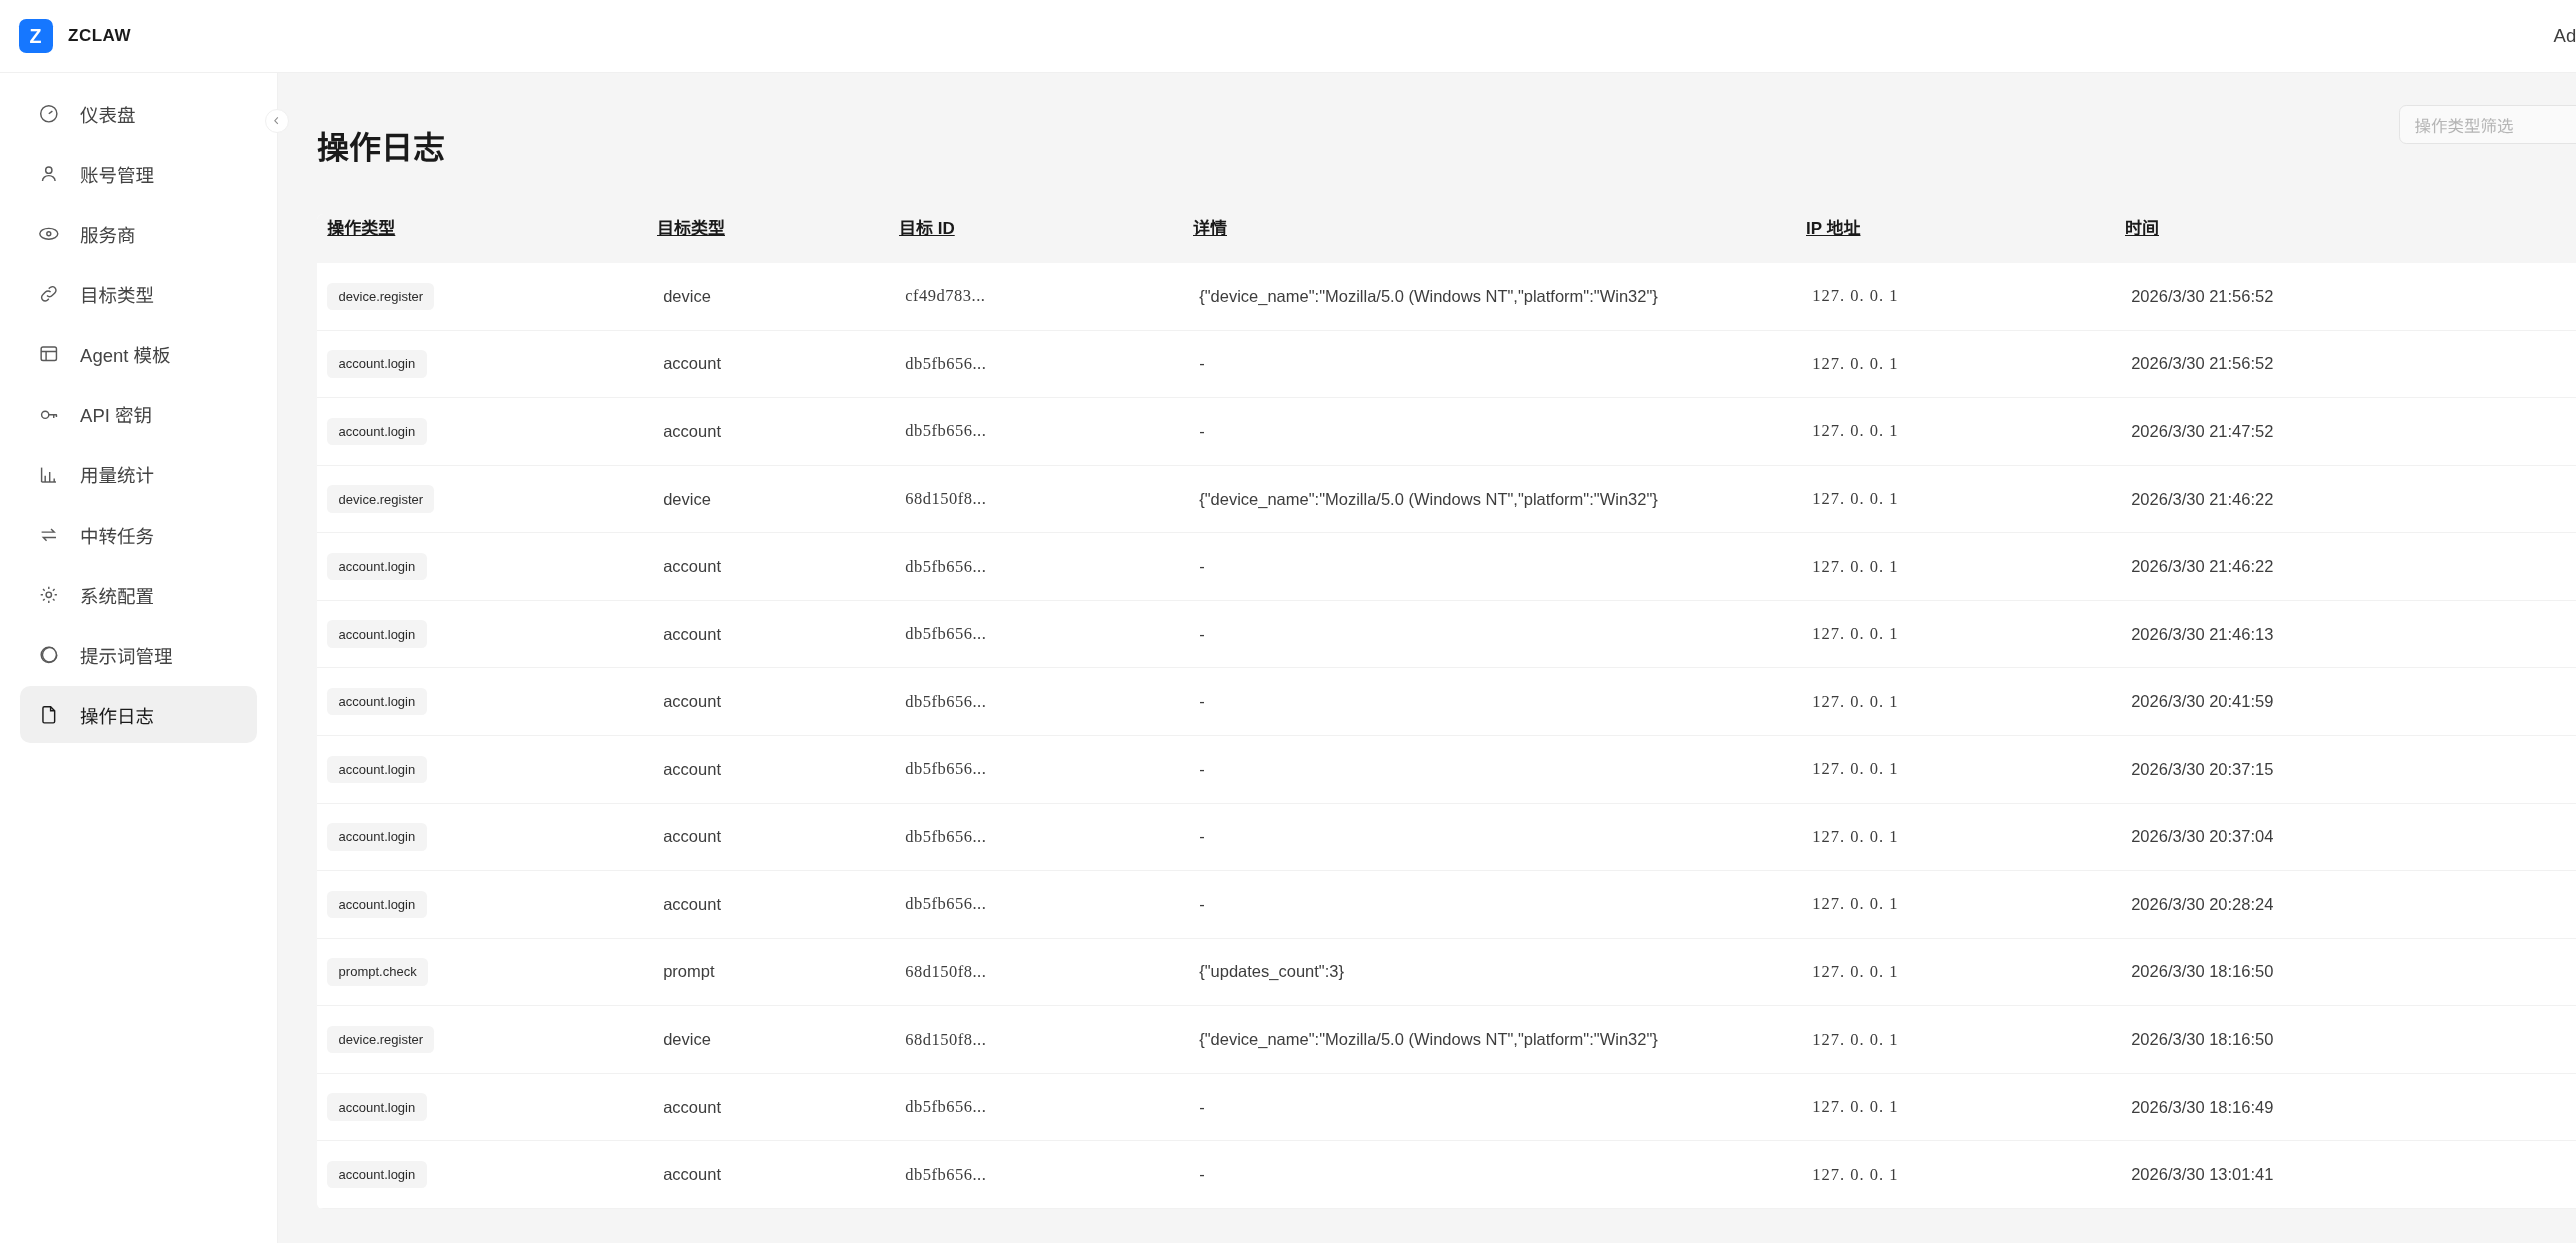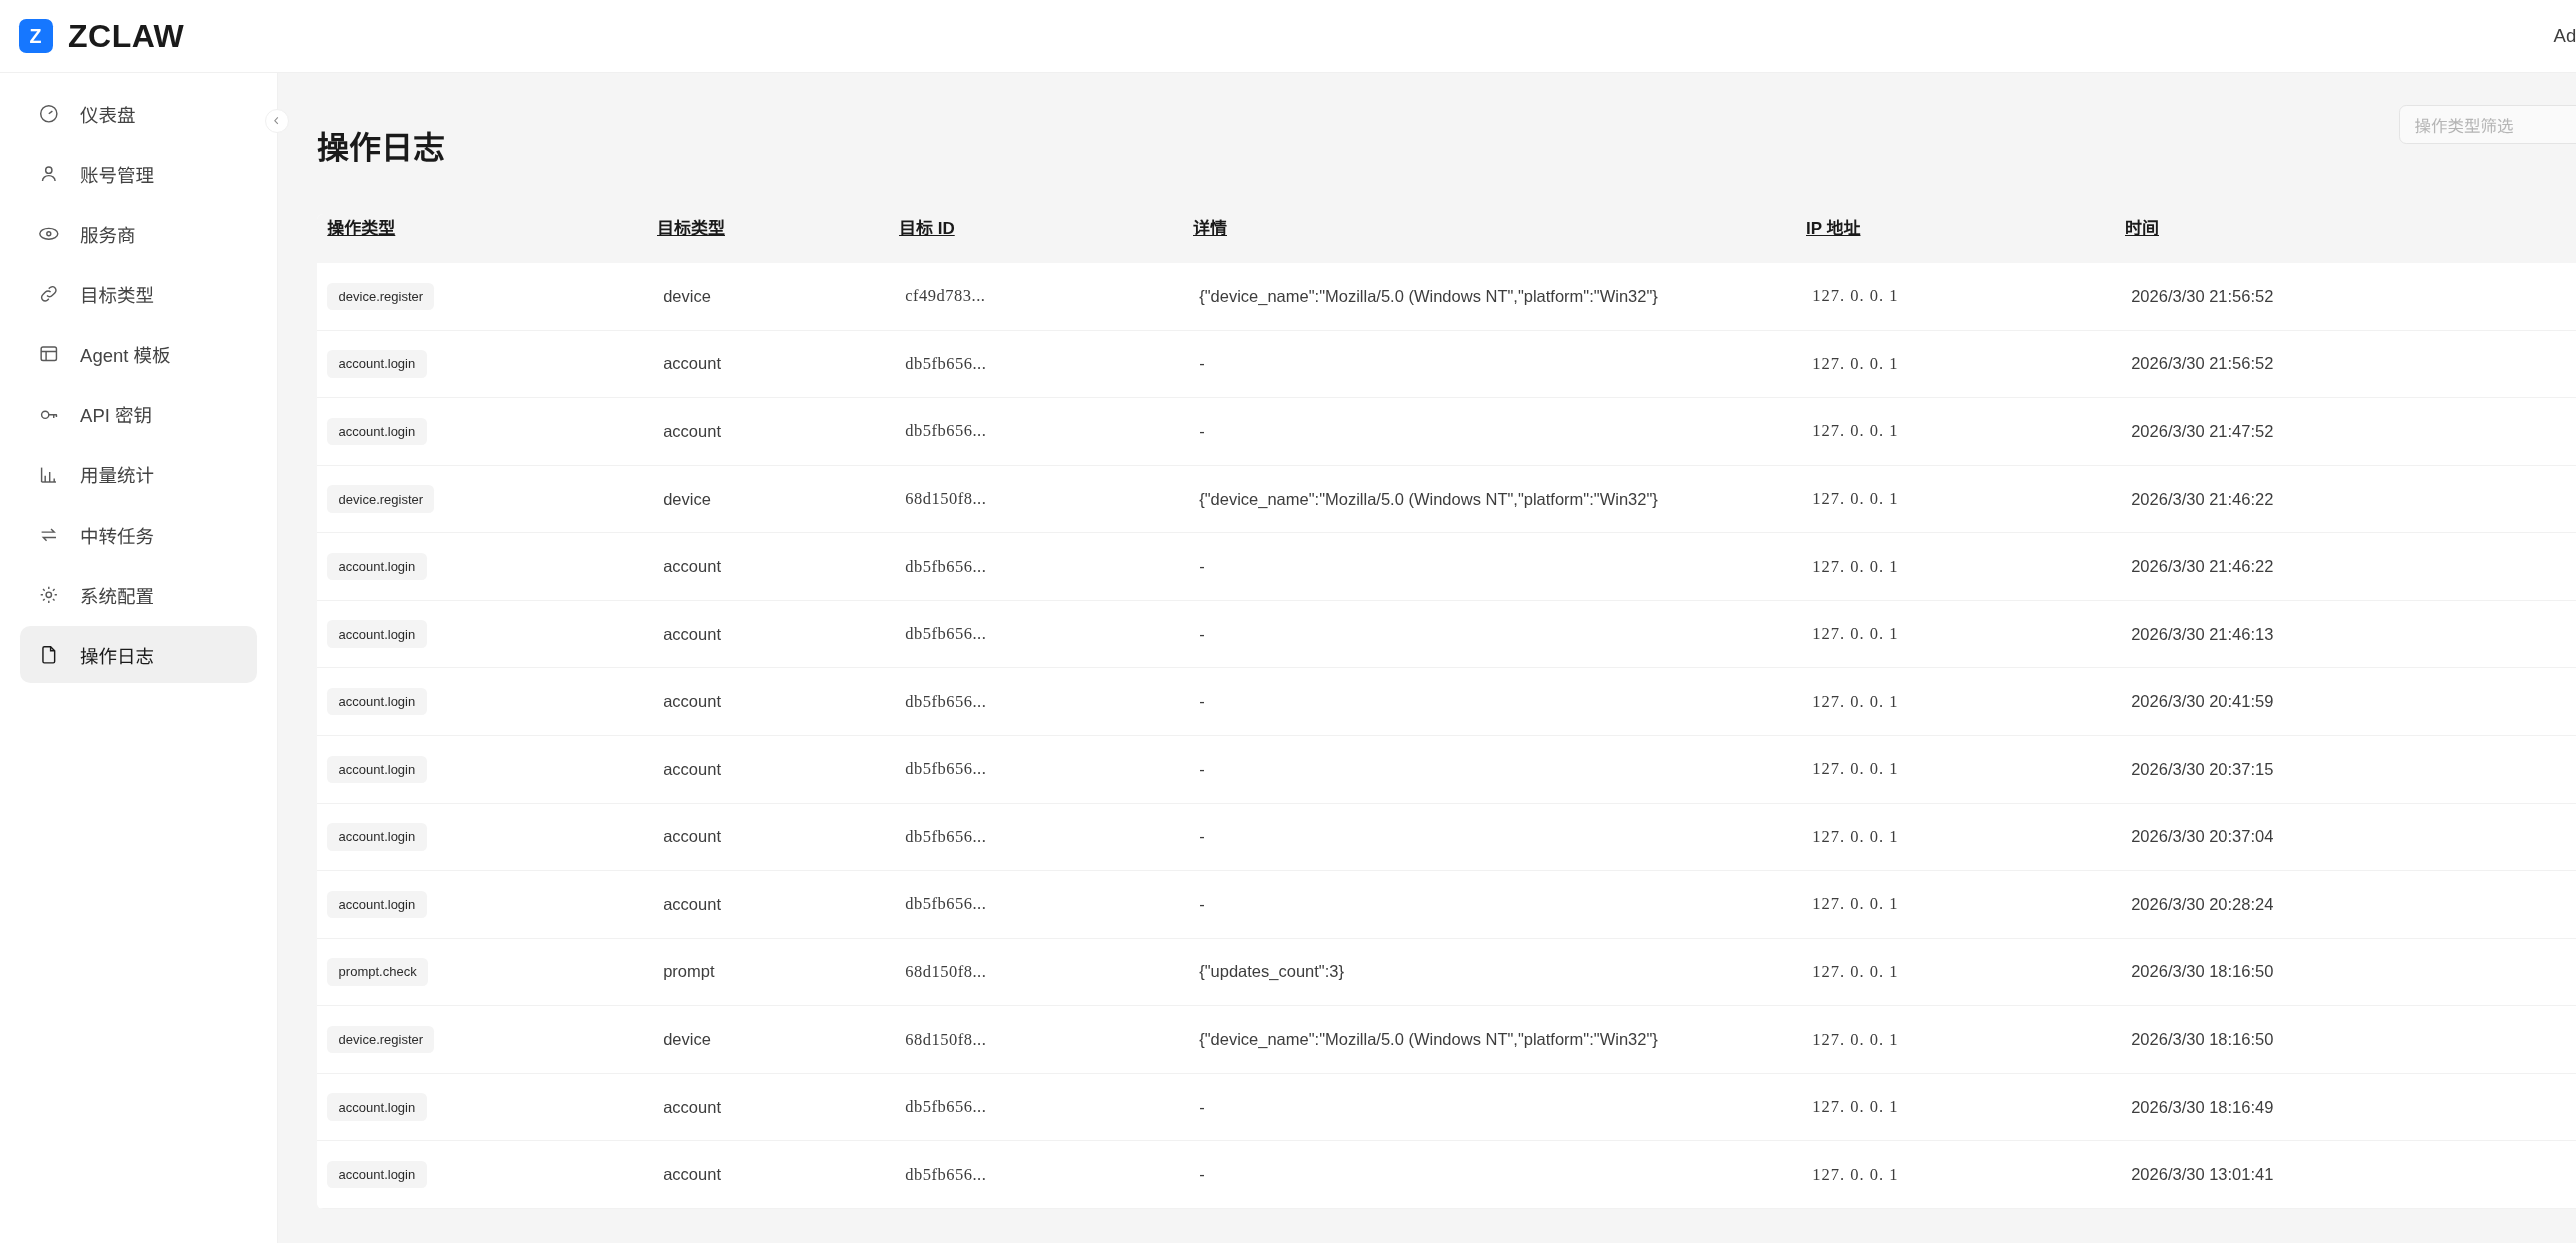--- a/index.html
+++ b/index.html
@@ -37,21 +37,21 @@
     width: 34px; height: 34px;
     border-radius: 7.2px;
     background: #1677ff;
     color: #fff;
     font-size: 19.6px;
     font-weight: bold;
     display: flex; align-items: center; justify-content: center;
     letter-spacing: 0;
   }
   .brand-name {
-    font-size: 32px;
+    font-size: 17px;
     font-weight: bold;
     color: #1a1a1a;
     letter-spacing: 0.5px;
   }
   .topbar-right {
     margin-left: auto;
     display: flex;
     align-items: center;
     gap: 14.4px;
   }
@@ -332,20 +332,29 @@
       <div class="nav-item">
         <span class="nav-icon">
           <svg width="21.6" height="21.6" viewBox="0 0 24 24" fill="none" stroke="currentColor" stroke-width="1.6">
               <circle cx="12" cy="12" r="3"></circle>
               <path d="M12 3v2.5M12 18.5V21M3 12h2.5M18.5 12H21M5.6 5.6l1.8 1.8M16.6 16.6l1.8 1.8M18.4 5.6l-1.8 1.8M7.4 16.6l-1.8 1.8"></path>
             </svg>
         </span>
         <span class="nav-label">系统配置</span>
       </div>
 
+      <div class="nav-item">
+        <span class="nav-icon">
+          <svg width="21.6" height="21.6" viewBox="0 0 24 24" fill="none" stroke="currentColor" stroke-width="1.6">
+              <path d="M21 12a8 8 0 11-3.2-6.4"></path>
+              <circle cx="12" cy="12" r="8.5"></circle>
+            </svg>
+        </span>
+        <span class="nav-label">提示词管理</span>
+      </div>
 
       <div class="nav-item active">
         <span class="nav-icon">
           <svg width="21.6" height="21.6" viewBox="0 0 24 24" fill="none" stroke="currentColor" stroke-width="1.6">
               <path d="M14 3H7a1.5 1.5 0 00-1.5 1.5v15A1.5 1.5 0 007 21h10a1.5 1.5 0 001.5-1.5V7.5z"></path>
               <path d="M14 3v4.5h4.5"></path>
             </svg>
         </span>
         <span class="nav-label">操作日志</span>
       </div>

